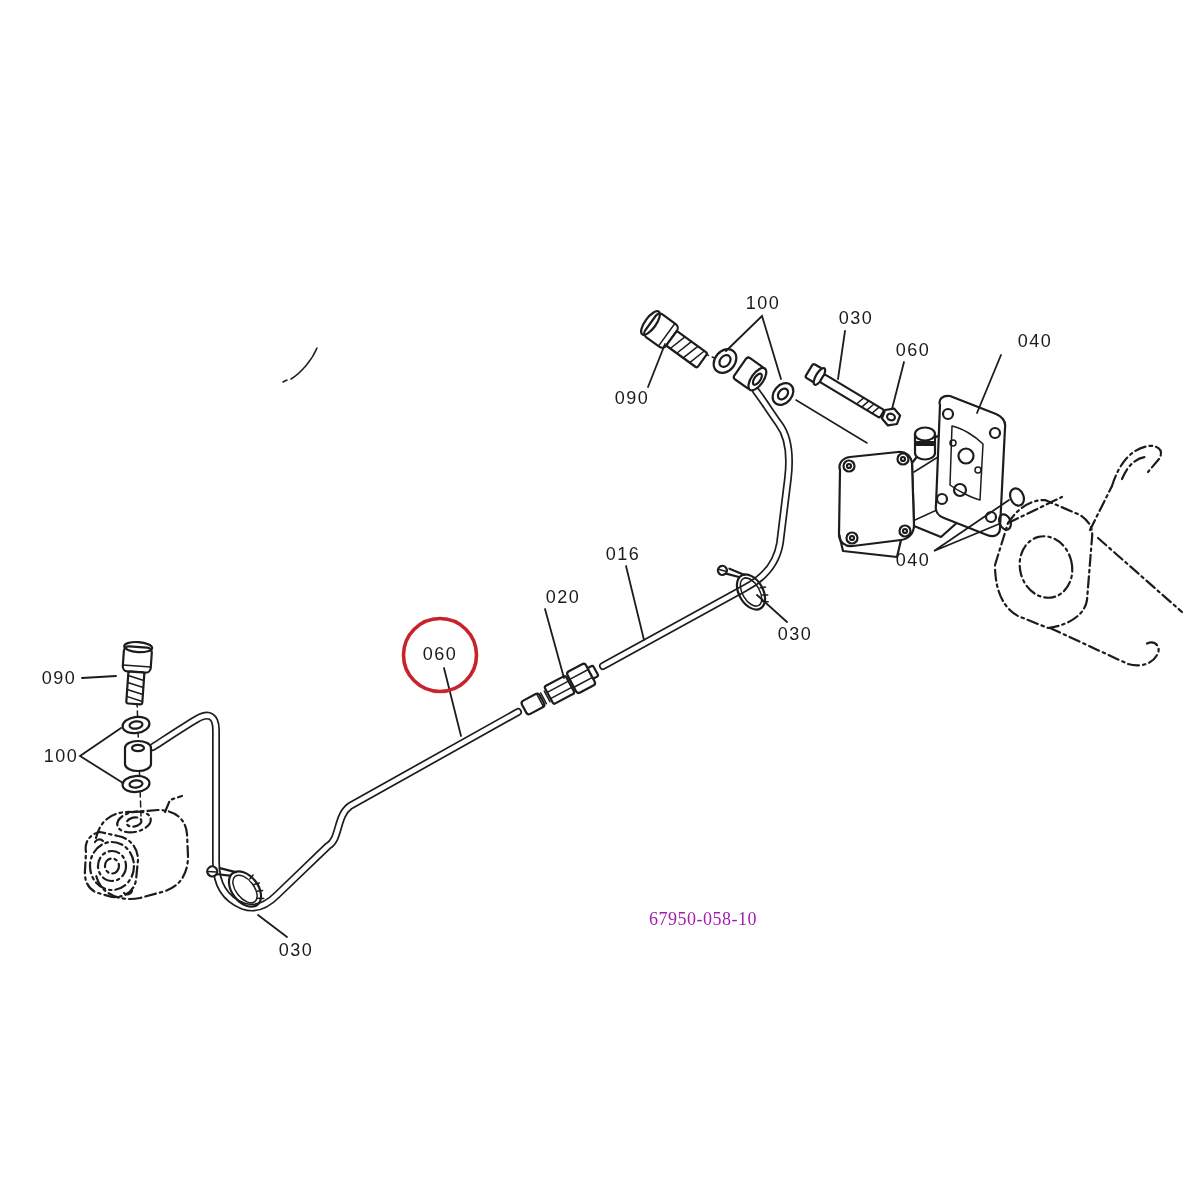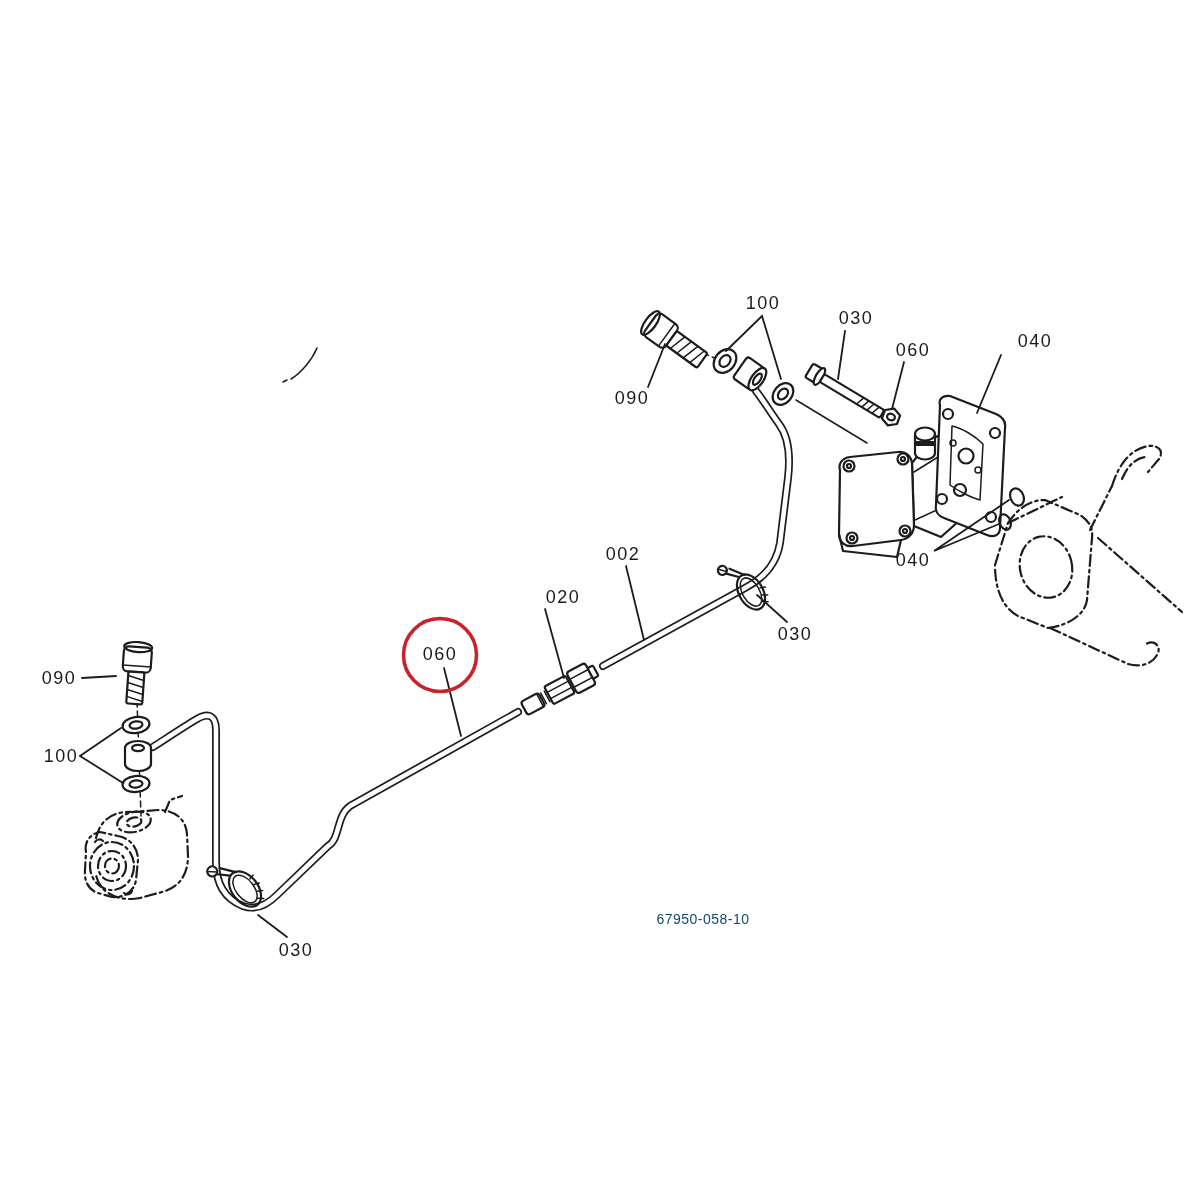--- a/index.html
+++ b/index.html
@@ -9,22 +9,22 @@
   }
   .stage svg{position:absolute;left:0;top:0;}
   .callout{
     position:absolute;transform:translate(-50%,-50%);
     font-family:"Liberation Sans", sans-serif;
     font-size:18px;font-weight:400;letter-spacing:1.5px;color:#1b1b1b;
     white-space:nowrap;user-select:none;
   }
   .drawing-number{
     position:absolute;transform:translate(-50%,-50%);
-    font-family:Liberation Sans, sans-serif;
-    font-size:14px;letter-spacing:0.5px;color:#0c4a6e;
+    font-family:Liberation Serif, serif;
+    font-size:18px;letter-spacing:0.5px;color:#a21caf;
     white-space:nowrap;
   }
   
   .ln{stroke:#1c1c1c;fill:none;stroke-width:2.2;stroke-linecap:round;stroke-linejoin:round;}
   .thin{stroke-width:1.5;}
   .wfill{fill:#ffffff;}
   .pipe-outer{stroke:#1c1c1c;stroke-width:8;fill:none;stroke-linecap:round;stroke-linejoin:round;}
   .pipe-inner{stroke:#ffffff;stroke-width:4.6;fill:none;stroke-linecap:round;stroke-linejoin:round;}
   .phantom{stroke-dasharray:11 4 2.5 4;}
   .dashln{stroke-dasharray:6 4;}
@@ -257,21 +257,21 @@
 
   <circle cx="440" cy="655" r="36.5" fill="none" stroke="#c8232b" stroke-width="3.6"></circle>
 </svg>
 
   <div class="callout" style="left:632px;top:398px;">090</div>
   <div class="callout" style="left:763px;top:303px;">100</div>
   <div class="callout" style="left:856px;top:318px;">030</div>
   <div class="callout" style="left:913px;top:350px;">060</div>
   <div class="callout" style="left:1035px;top:341px;">040</div>
   <div class="callout" style="left:913px;top:560px;">040</div>
-  <div class="callout" style="left:623px;top:554px;">002</div>
+  <div class="callout" style="left:623px;top:554px;">016</div>
   <div class="callout" style="left:563px;top:597px;">020</div>
   <div class="callout" style="left:440px;top:654px;">060</div>
   <div class="callout" style="left:795px;top:634px;">030</div>
   <div class="callout" style="left:296px;top:950px;">030</div>
   <div class="callout" style="left:59px;top:678px;">090</div>
   <div class="callout" style="left:61px;top:756px;">100</div>
 
   <div class="drawing-number" style="left:703px;top:919px;">67950-058-10</div>
 
 </div>

